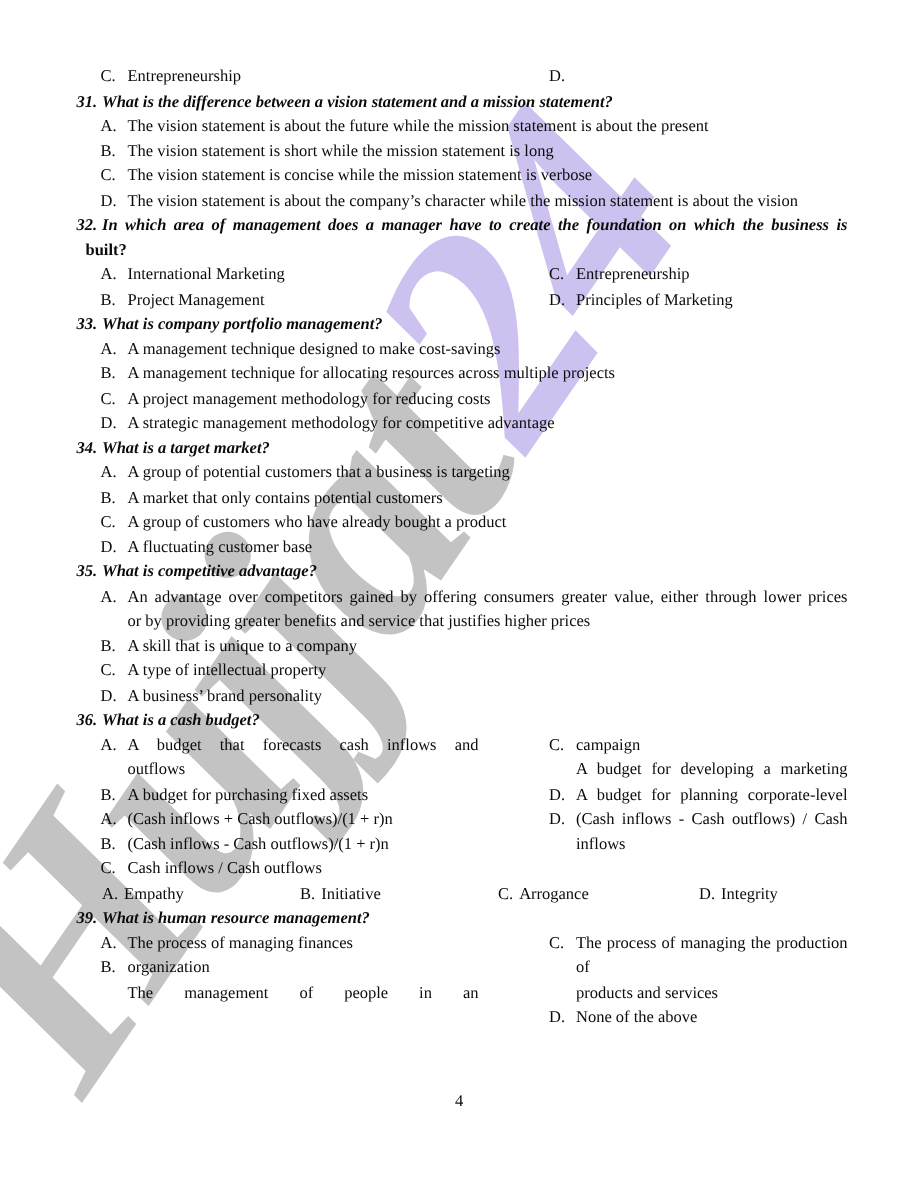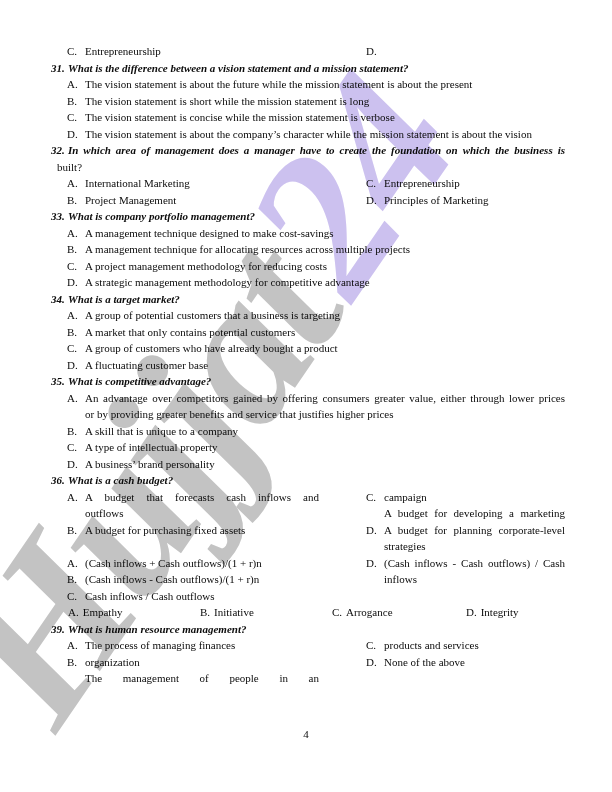--- a/index.html
+++ b/index.html
@@ -16,21 +16,21 @@
     transform-origin:0 100%; transform:rotate(-55.5deg);
     z-index:0; pointer-events:none;
   }
   .wm-gray   { color:#c3c3c3; }
   .wm-purple { color:#ccc1ef; margin-left:12px; }
   
   .content { position:absolute; left:51px; top:43px; width:514px; z-index:1; }
   .qhead { display:flex; font-weight:bold;font-style:italic; }
   .qnum  { width:17px; flex:none; }
   .qstem { flex:1; }
-  .qcont { font-weight:normal; padding-left:6px; }
+  .qcont { font-weight:bold; padding-left:6px; }
   .opt   { display:flex; padding-left:16px; }
   .letter{ width:18px; flex:none; }
   .otext { flex:1; }
   .ln    { display:block; }
   .j     { text-align:justify; text-align-last:justify; }
   .cols  { display:flex; }
   .lcol  { width:299px; flex:none; }
   .rcol  { flex:1; }
   .lcol .otext { width:234px; flex:none; }
   .row38 { display:flex; padding-left:17px;gap:11px; }
@@ -204,21 +204,20 @@
           <span class="letter">C.</span>
           <span class="otext">
             <span class="ln">campaign</span>
             <span class="ln j">A budget for developing a marketing</span>
           </span>
         </div>
         <div class="opt">
           <span class="letter">D.</span>
           <span class="otext">
             <span class="ln j">A budget for planning corporate-level</span>
-            <span class="ln">strategies</span>
           </span>
         </div>
       </div>
     </div>
 
     <div class="cols">
       <div class="lcol">
         <div class="opt">
           <span class="letter">A.</span>
           <span class="otext">(Cash inflows + Cash outflows)/(1 + r)n</span>
@@ -265,20 +264,21 @@
           <span class="otext">
             <span class="ln">organization</span>
             <span class="ln j">The management of people in an</span>
           </span>
         </div>
       </div>
       <div class="rcol">
         <div class="opt">
           <span class="letter">C.</span>
           <span class="otext">
+            <span class="ln j">The process of managing the production of</span>
             <span class="ln">products and services</span>
           </span>
         </div>
         <div class="opt">
           <span class="letter">D.</span>
           <span class="otext">None of the above</span>
         </div>
       </div>
     </div>
 

